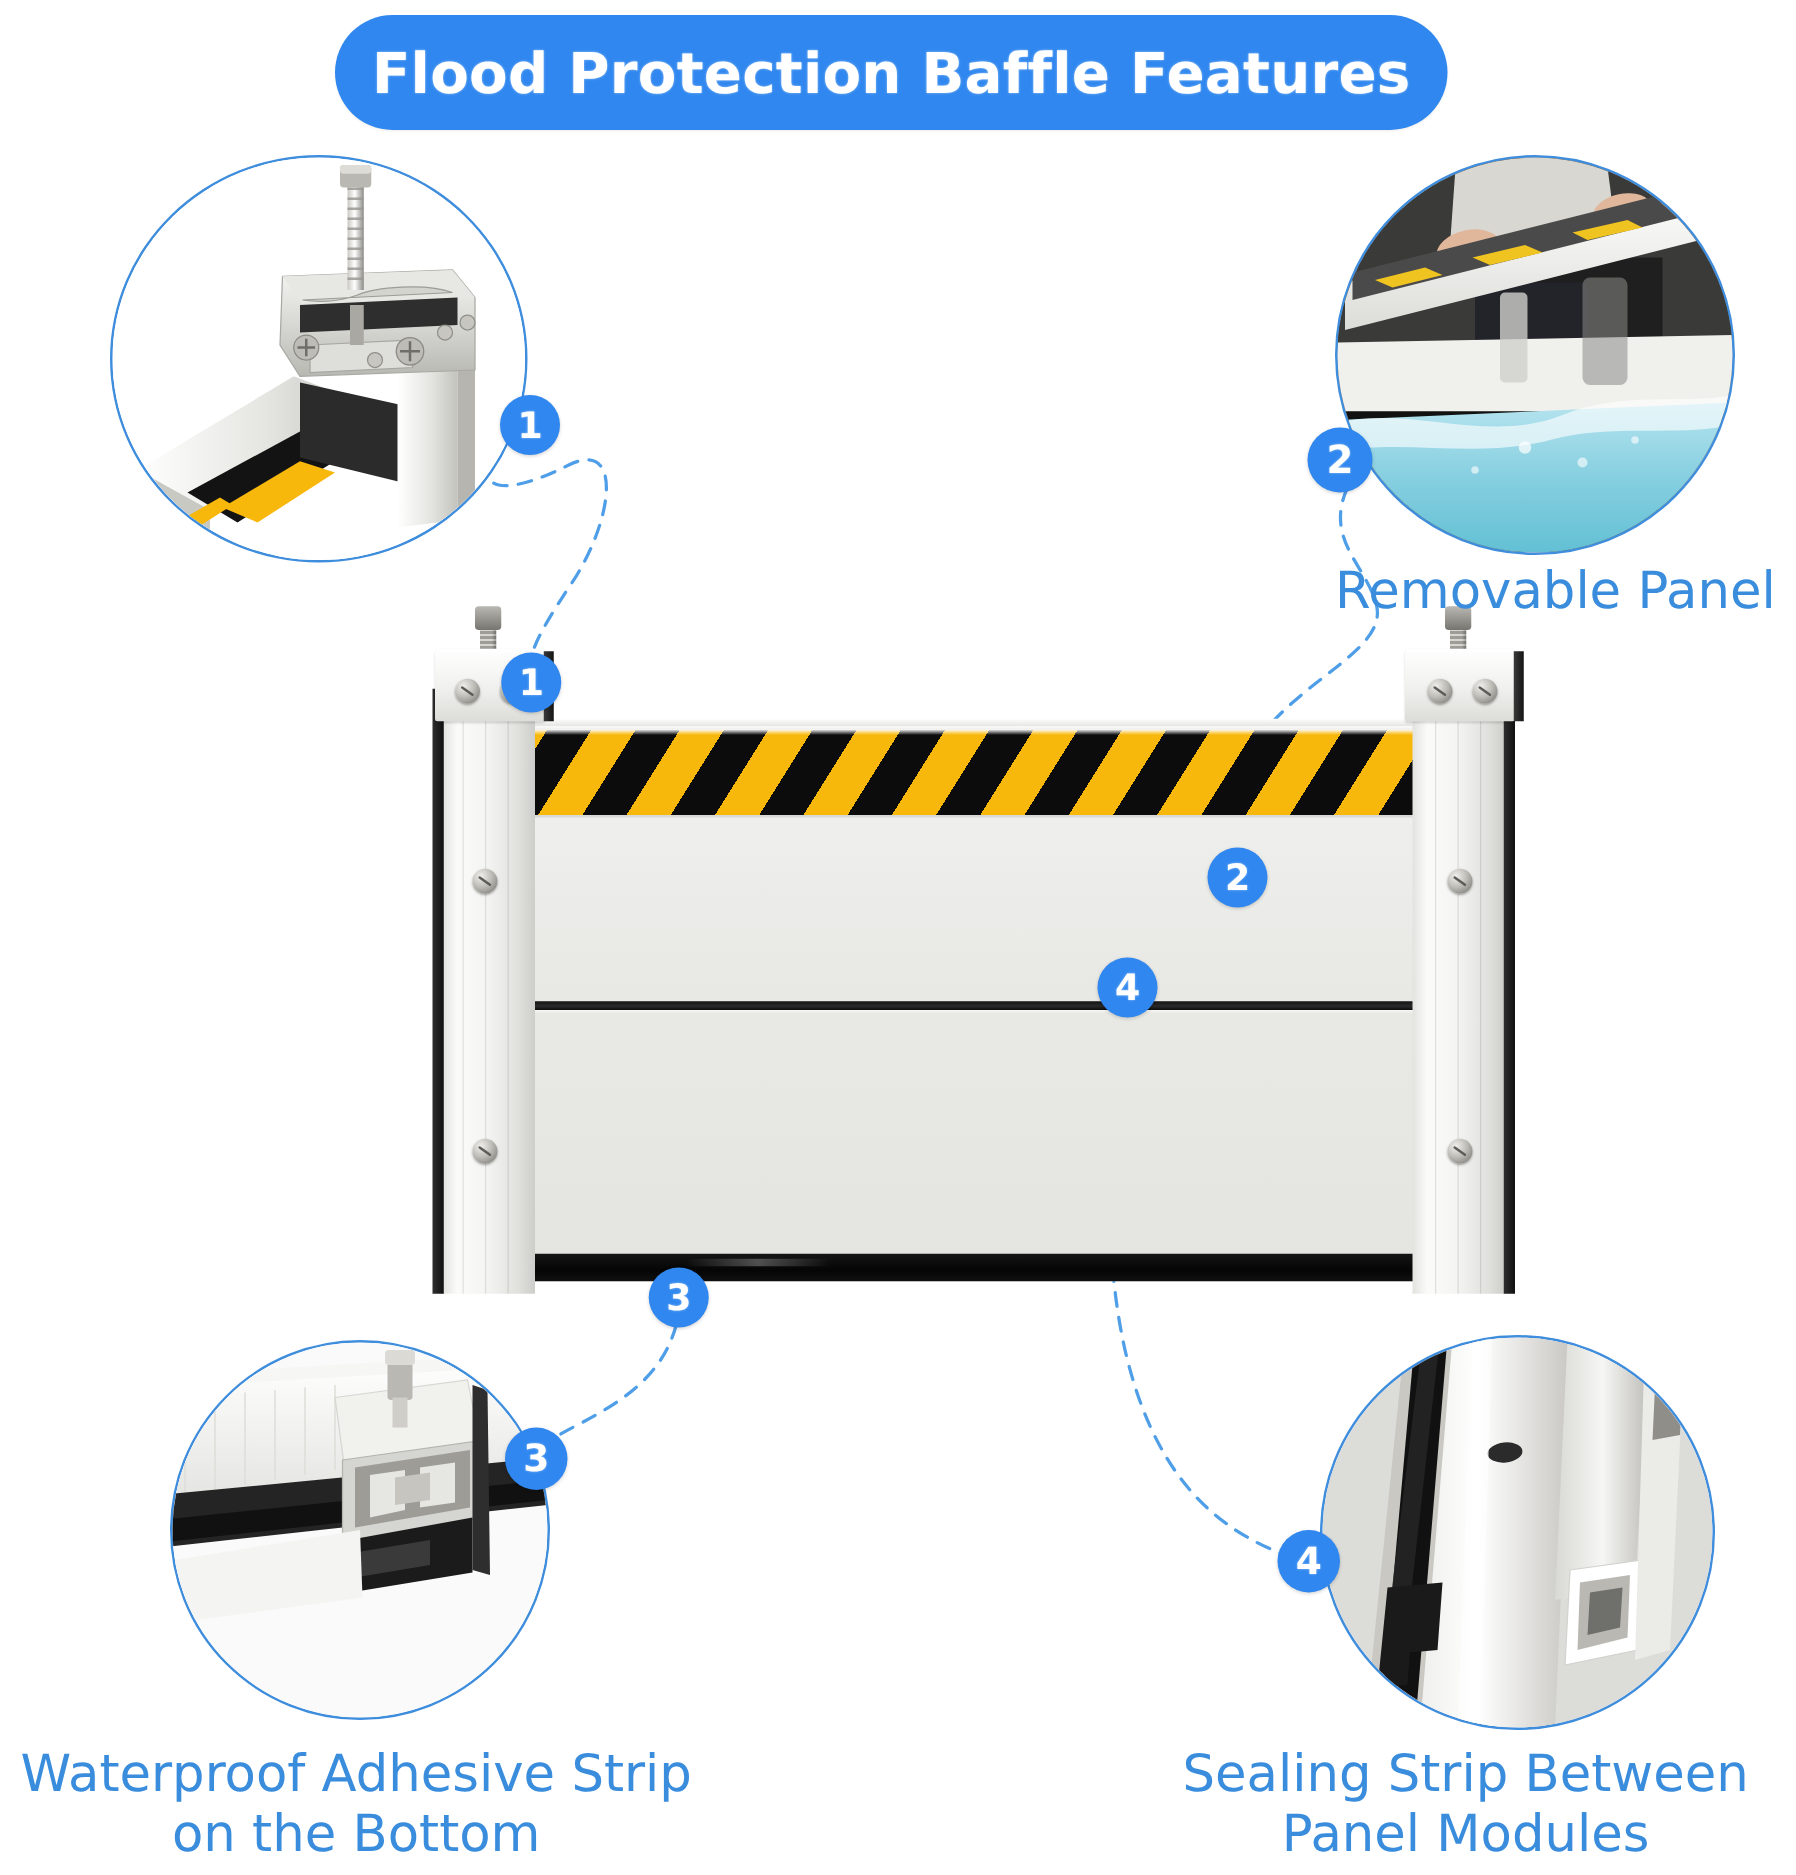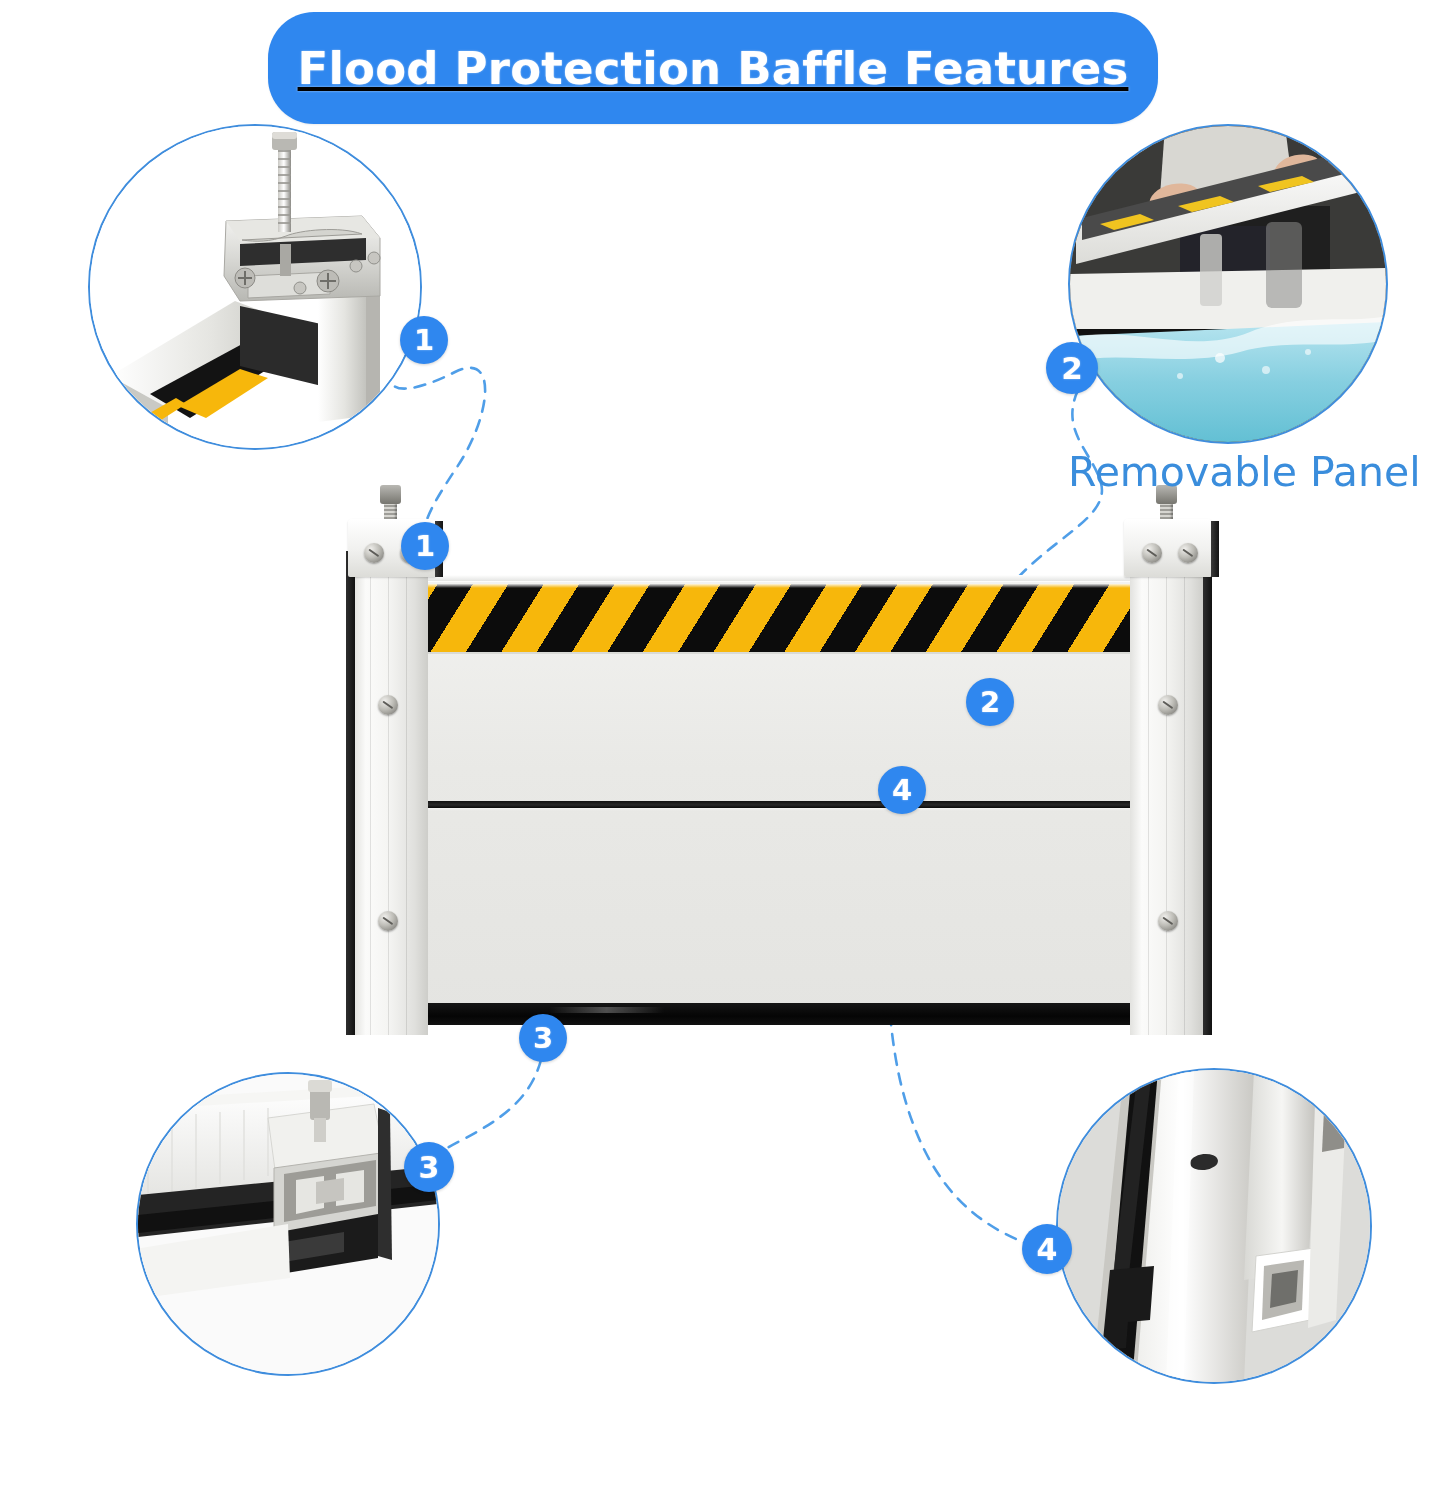--- a/index.html
+++ b/index.html
@@ -5,25 +5,24 @@
   html,body{margin:0;padding:0;background:#ffffff;}
   body{
     width:1437px;height:1500px;position:relative;overflow:hidden;
     font-family:"Liberation Sans","DejaVu Sans",sans-serif;
     background:#ffffff;
   }
   .stage{position:absolute;inset:0;}
 
   
   #title-pill{
-    position:absolute;left:268px;top:12px;width:890px;height:112px;
+    position:absolute;left:268px;top:12px;width:890px;height:92px;
     background:#2f87ef;border-radius:46px;
     display:flex;align-items:center;justify-content:center;
     box-shadow:0 1px 2px rgba(0,0,0,.07);
-    text-decoration:underline;
   }
   #title-pill .t{
     color:#ffffff;font-size:45px;font-weight:bold;letter-spacing:.2px;
     font-family:"DejaVu Sans","Liberation Sans",sans-serif;
     text-shadow:0 0 2px rgba(255,255,255,.55);
     white-space:nowrap;
   }
 
   
   .inset{
@@ -444,15 +443,19 @@
   <div class="badge" style="left:878px;top:766px;width:48px;height:48px;font-size:29px;">
     <span>4</span>
   </div>
   <div class="badge" style="left:519px;top:1014px;width:48px;height:48px;font-size:29px;">
     <span>3</span>
   </div>
 
 
   <div class="caption" style="left:1068px;top:449px;width:380px;font-size:41px;text-align:left;">Removable Panel</div>
 
-
+  <div class="caption" style="left:0px;top:1396px;width:570px;font-size:41px;text-align:center;">Waterproof Adhesive Strip
+on the Bottom</div>
+
+  <div class="caption" style="left:910px;top:1396px;width:525px;font-size:41px;text-align:center;">Sealing Strip Between
+Panel Modules</div>
 
 </div>
 
 </body></html>

